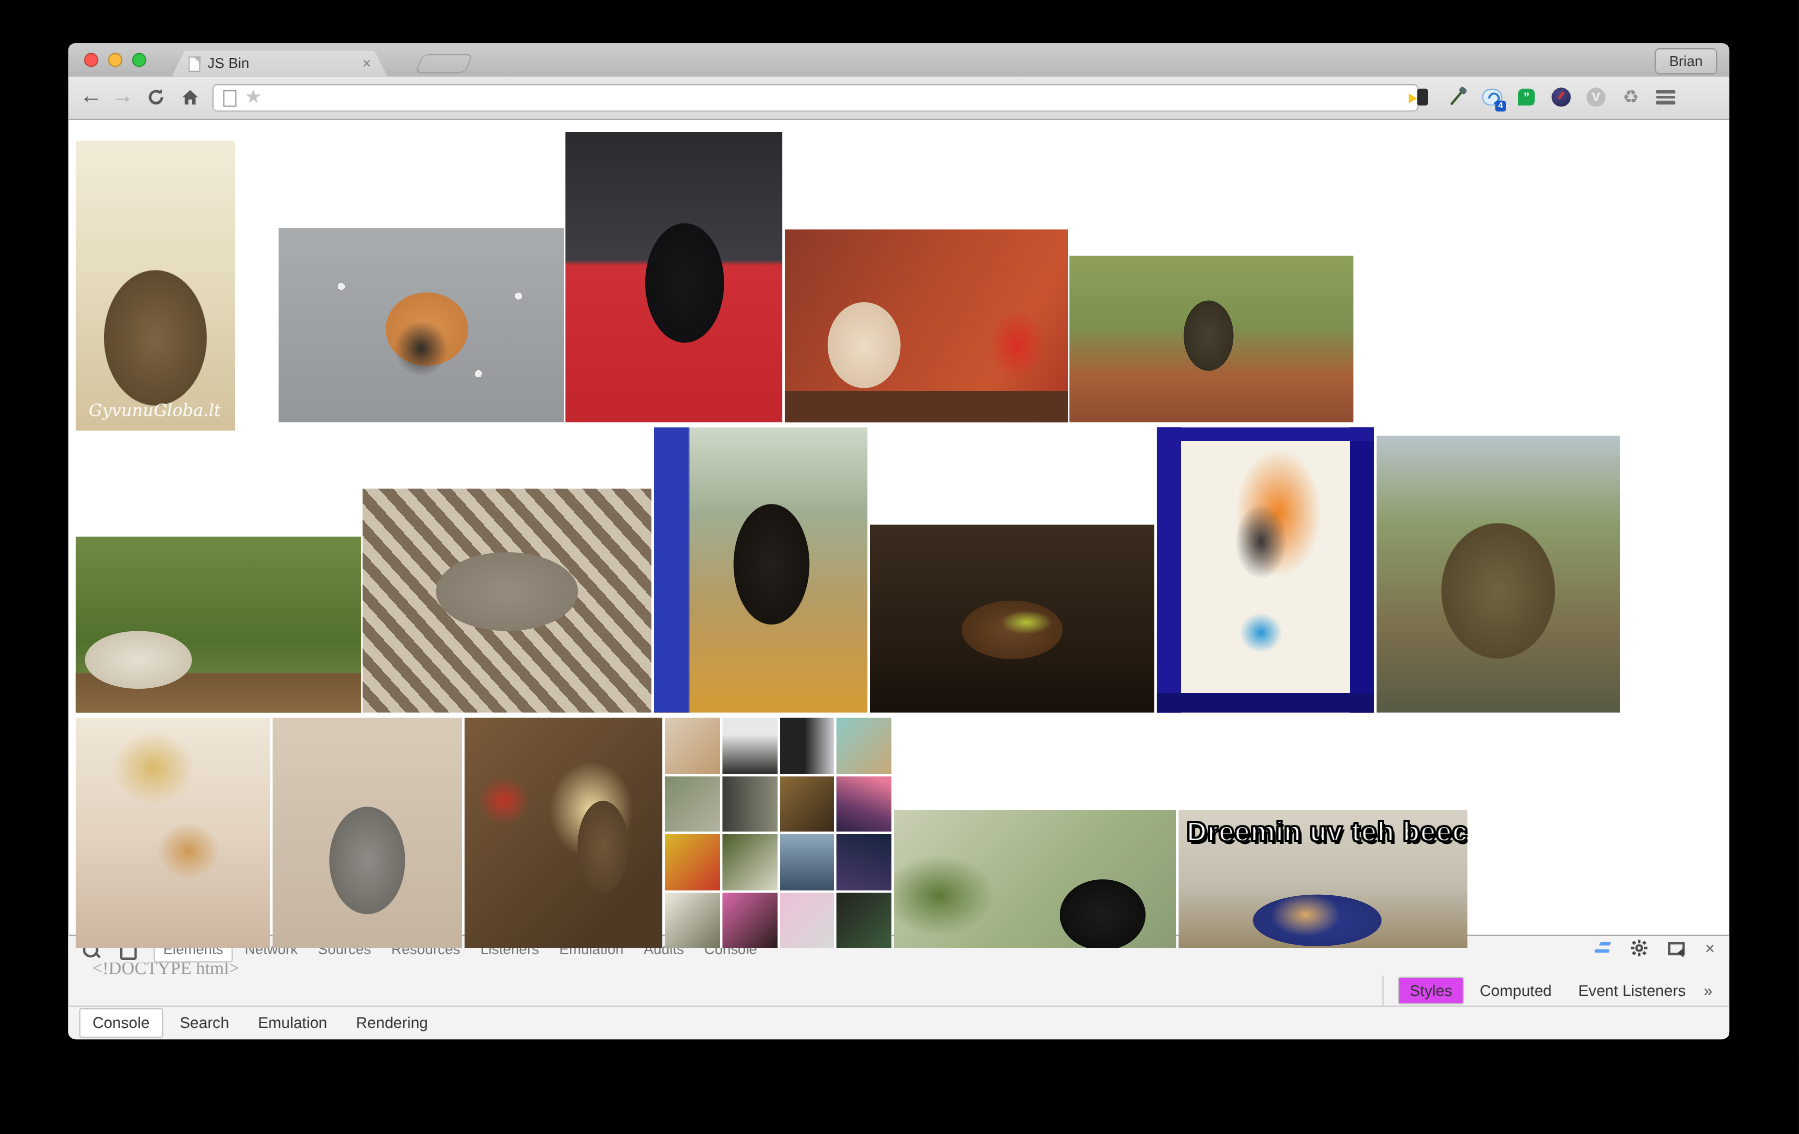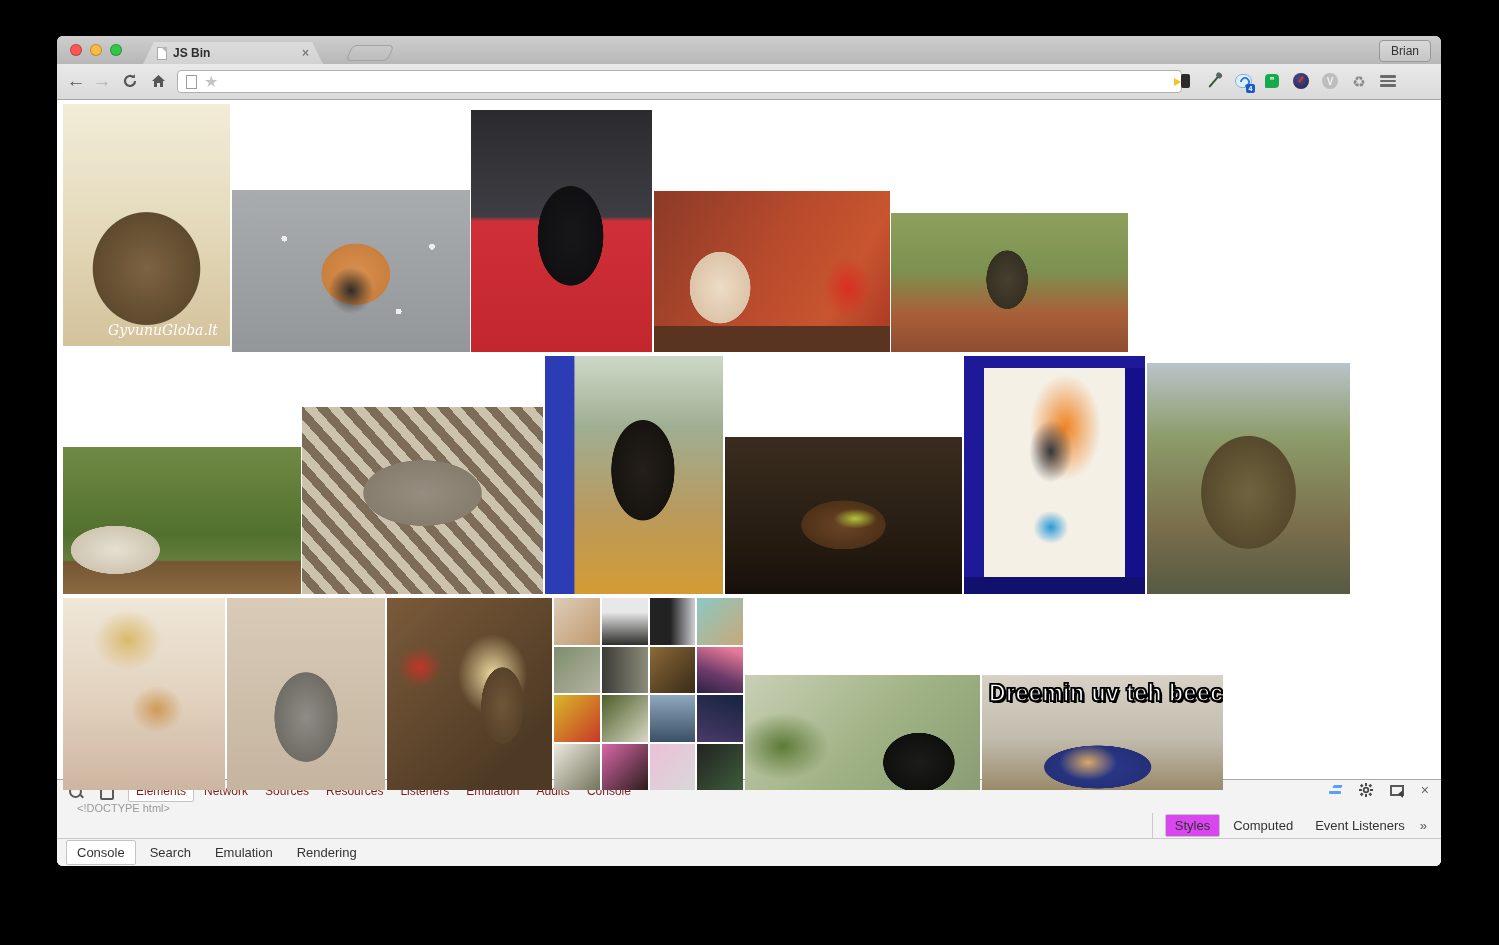--- a/index.html
+++ b/index.html
@@ -5,21 +5,21 @@
   html,body{margin:0;padding:0;background:#000;width:1499px;height:945px;position:relative;
     font-family:"Liberation Sans",sans-serif;-webkit-font-smoothing:antialiased;}
   .window{position:absolute;left:57px;top:36px;width:1384px;height:830px;border-radius:6px;
     overflow:hidden;background:#fff;box-shadow:0 18px 50px rgba(0,0,0,.8);}
   
   .titlebar{position:absolute;left:0;top:0;width:100%;height:28px;
     background:linear-gradient(180deg,#cecece,#b7b7b7);border-bottom:1px solid #9e9e9e;}
   .lights{position:absolute;left:13px;top:8px;display:flex;gap:8px;}
   .light{width:12px;height:12px;border-radius:50%;border:1px solid rgba(0,0,0,.25);box-sizing:border-box;}
   .tab{position:absolute;left:86px;top:6px;width:180px;height:22px;background:linear-gradient(180deg,#dcdcdc,#d2d2d2);
-    clip-path:polygon(11px 0,169px 0,180px 22px,0 22px);display:flex;align-items:center;padding:0 14px;box-sizing:border-box;font-weight:bold;}
+    clip-path:polygon(11px 0,169px 0,180px 22px,0 22px);display:flex;align-items:center;padding:0 14px;box-sizing:border-box;}
   .tab-title{font-size:12px;color:#2f2f2f;margin-left:6px;flex:1;white-space:nowrap;overflow:hidden;}
   .tab-close{font-size:12px;color:#7d7d7d;line-height:1;}
   .doc-icon{width:10px;height:13px;background:#fdfdfd;border:1px solid #a9a9a9;position:relative;box-sizing:border-box;flex:none;}
   .doc-icon:after{content:"";position:absolute;right:-1px;top:-1px;border:3px solid;
     border-color:#b7b7b7 #b7b7b7 transparent transparent;}
   .newtab{position:absolute;left:292px;top:9px;width:40px;height:14px;background:linear-gradient(180deg,#c9c9c9,#bcbcbc);
     border:1px solid #a2a2a2;border-radius:5px;transform:skewX(-24deg);}
   .profile-btn{position:absolute;right:10px;top:4px;height:20px;padding:0 11px;border:1px solid #979797;border-radius:4px;
     background:linear-gradient(180deg,#d9d9d9,#c6c6c6);font-size:12px;color:#333;display:flex;align-items:center;}
   
@@ -65,33 +65,33 @@
     font-size:14px;color:rgba(255,255,255,.95);}
   .montage{position:absolute;inset:0;display:grid;grid-template-columns:repeat(4,1fr);grid-template-rows:repeat(4,1fr);
     gap:2px;background:#fff;}
   
   .devtools{position:absolute;left:0;top:743px;width:100%;height:87px;background:#f3f3f3;border-top:1px solid #a9a9a9;
     box-sizing:border-box;z-index:1;}
   .dt-tabs{position:absolute;left:0;top:0;width:100%;height:22px;display:flex;align-items:center;background:#f3f3f3;}
   .dt-search{width:9px;height:9px;border:2px solid #5a5a5a;border-radius:50%;position:relative;margin-left:12px;flex:none;}
   .dt-search:after{content:"";position:absolute;left:8px;top:8px;width:5px;height:2px;background:#5a5a5a;transform:rotate(45deg);}
   .dt-device{width:10px;height:14px;border:2px solid #5a5a5a;border-radius:2px;margin-left:18px;flex:none;}
-  .dt-tab{font-size:12px;color:#7f1d1d;padding:3px 7px;margin-left:3px;}
+  .dt-tab{font-size:12px;color:#737373;padding:3px 7px;margin-left:3px;}
   .dt-tab.sel{background:#fff;border:1px solid #c4c4c4;border-radius:2px;}
   .dt-tabs .first{margin-left:14px;}
   .dt-icons{position:absolute;right:12px;top:3px;display:flex;gap:17px;align-items:center;}
   .dt-drawer{width:15px;height:11px;position:relative;}
   .dt-drawer i{position:absolute;height:3px;background:#5b9ef5;border-radius:1px;}
   .dt-drawer i:nth-child(1){left:6px;top:0;width:9px;transform:skewX(-25deg);}
   .dt-drawer i:nth-child(2){left:2px;top:6px;width:12px;}
   .dt-dock{width:14px;height:11px;border:2px solid #595959;box-sizing:border-box;position:relative;}
   .dt-dock:after{content:"";position:absolute;right:-1px;bottom:-4px;border:4px solid transparent;border-right:5px solid #404040;}
   .dt-close{font-size:14px;color:#666;line-height:1;}
-  .dt-doctype{position:absolute;left:20px;top:22px;height:11px;overflow:hidden;font-family:Liberation Sans, sans-serif;
-    font-size:11px;line-height:13px;color:#9a9a9a;}
+  .dt-doctype{position:absolute;left:20px;top:22px;height:11px;overflow:hidden;font-family:Liberation Serif, serif;
+    font-size:15px;line-height:13px;color:#9a9a9a;}
   .dt-crumbbar{position:absolute;left:0;top:33px;width:100%;height:25px;background:#f3f3f3;border-top:1px solid #c9c9c9;
     box-sizing:border-box;display:flex;align-items:center;}
   .crumb{font-size:12px;color:#333;margin-left:12px;padding:3px 6px;}
   .crumb.sel{background:#3b7de0;color:#fff;border-radius:2px;padding:3px 10px;margin-left:10px;}
   .dt-divider{position:absolute;left:1095px;top:33px;width:1px;height:25px;background:#c9c9c9;}
   .side-tabs{position:absolute;right:0;top:33px;height:25px;display:flex;align-items:center;padding-right:14px;}
   .side-tab{font-size:13px;color:#333;padding:3px 9px;margin-left:4px;}
   .side-tab.sel{background:#d946ef;border:1px solid #c4c4c4;border-radius:2px;}
   .side-more{font-size:13px;color:#555;margin-left:6px;}
   .dt-drawerbar{position:absolute;left:0;top:58px;width:100%;height:27px;background:#f3f3f3;border-top:1px solid #c9c9c9;
@@ -165,21 +165,21 @@
           <span class="menu-icon">
             <i></i>
             <i></i>
             <i></i>
           </span>
         </div>
     </div>
   </div>
 
   <div class="page">
-    <div class="ph" style="left:6px;top:4px;width:167px;height:242px">
+    <div class="ph" style="left:6px;top:17px;width:133px;height:242px">
       <div class="ph-bg" style="background:radial-gradient(ellipse 58% 42% at 50% 68%, #7d6342 0%, #5e4a2e 55%, rgba(0,0,0,0) 56%), radial-gradient(ellipse 30% 22% at 50% 78%, #e9dfc8 0%, rgba(0,0,0,0) 60%), linear-gradient(180deg,#f2ecd8 0%,#e6dcbe 45%,#d3c29c 100%)"></div>
       <span class="wm">GyvunuGloba.lt</span>
     </div>
     <div class="ph" style="left:175px;top:90px;width:238px;height:162px">
       <div class="ph-bg" style="background:radial-gradient(circle 3px at 22% 30%, #eee 97%, rgba(0,0,0,0) 100%), radial-gradient(circle 3px at 70% 75%, #eee 97%, rgba(0,0,0,0) 100%), radial-gradient(circle 3px at 84% 35%, #eee 97%, rgba(0,0,0,0) 100%), radial-gradient(ellipse 17% 26% at 50% 62%, #2e2a26 0%, rgba(0,0,0,0) 55%), radial-gradient(ellipse 26% 34% at 52% 52%, #d9904e 0%, #c97f3e 55%, rgba(0,0,0,0) 56%), linear-gradient(180deg,#a8acaf,#93979a)"></div>
     </div>
     <div class="ph" style="left:414px;top:10px;width:181px;height:242px">
       <div class="ph-bg" style="background:radial-gradient(ellipse 30% 34% at 55% 52%, #17171a 0%, #101013 60%, rgba(0,0,0,0) 61%), linear-gradient(180deg,#2b2b2f 0%,#3d3d43 44%,#cf3038 46%,#c4262e 100%)"></div>
     </div>
     <div class="ph" style="left:597px;top:91px;width:236px;height:161px">

